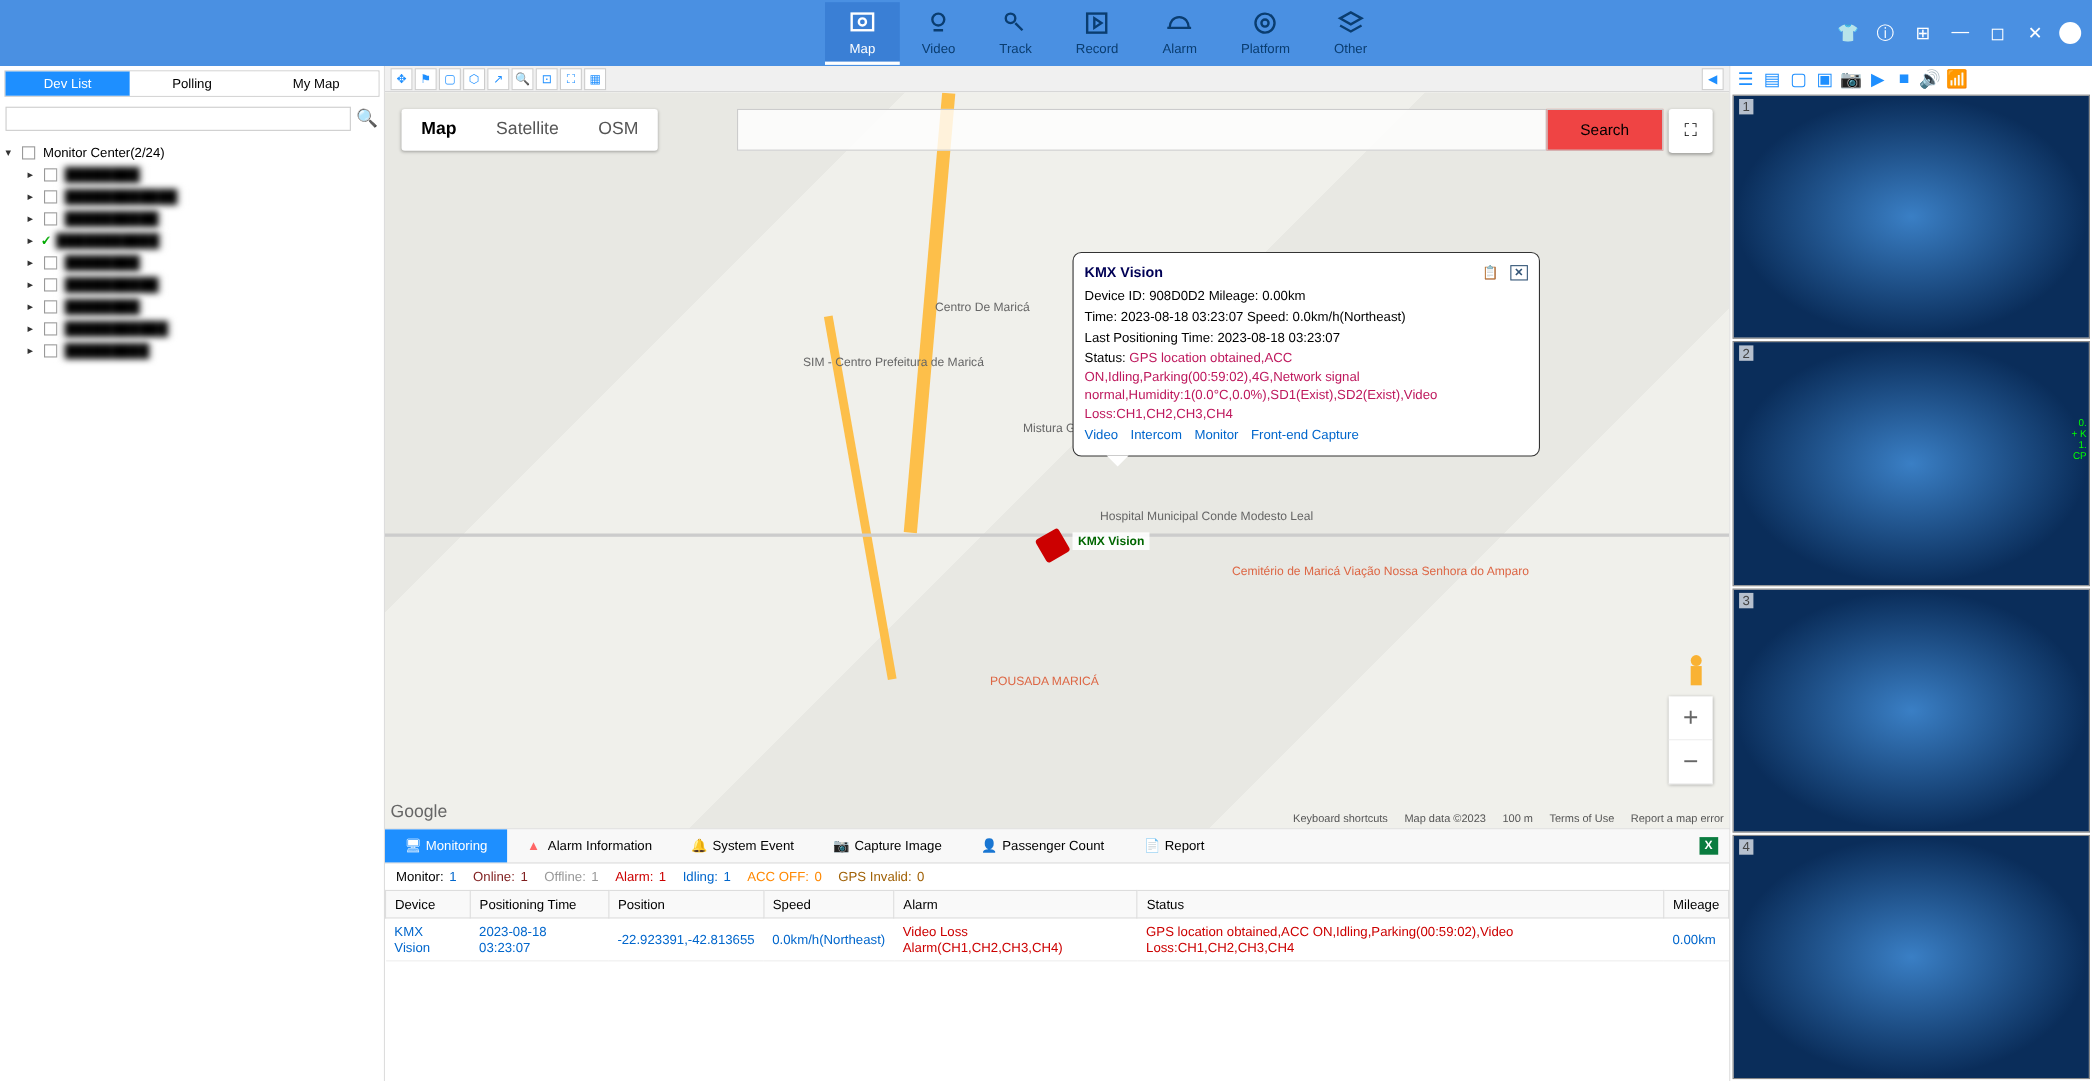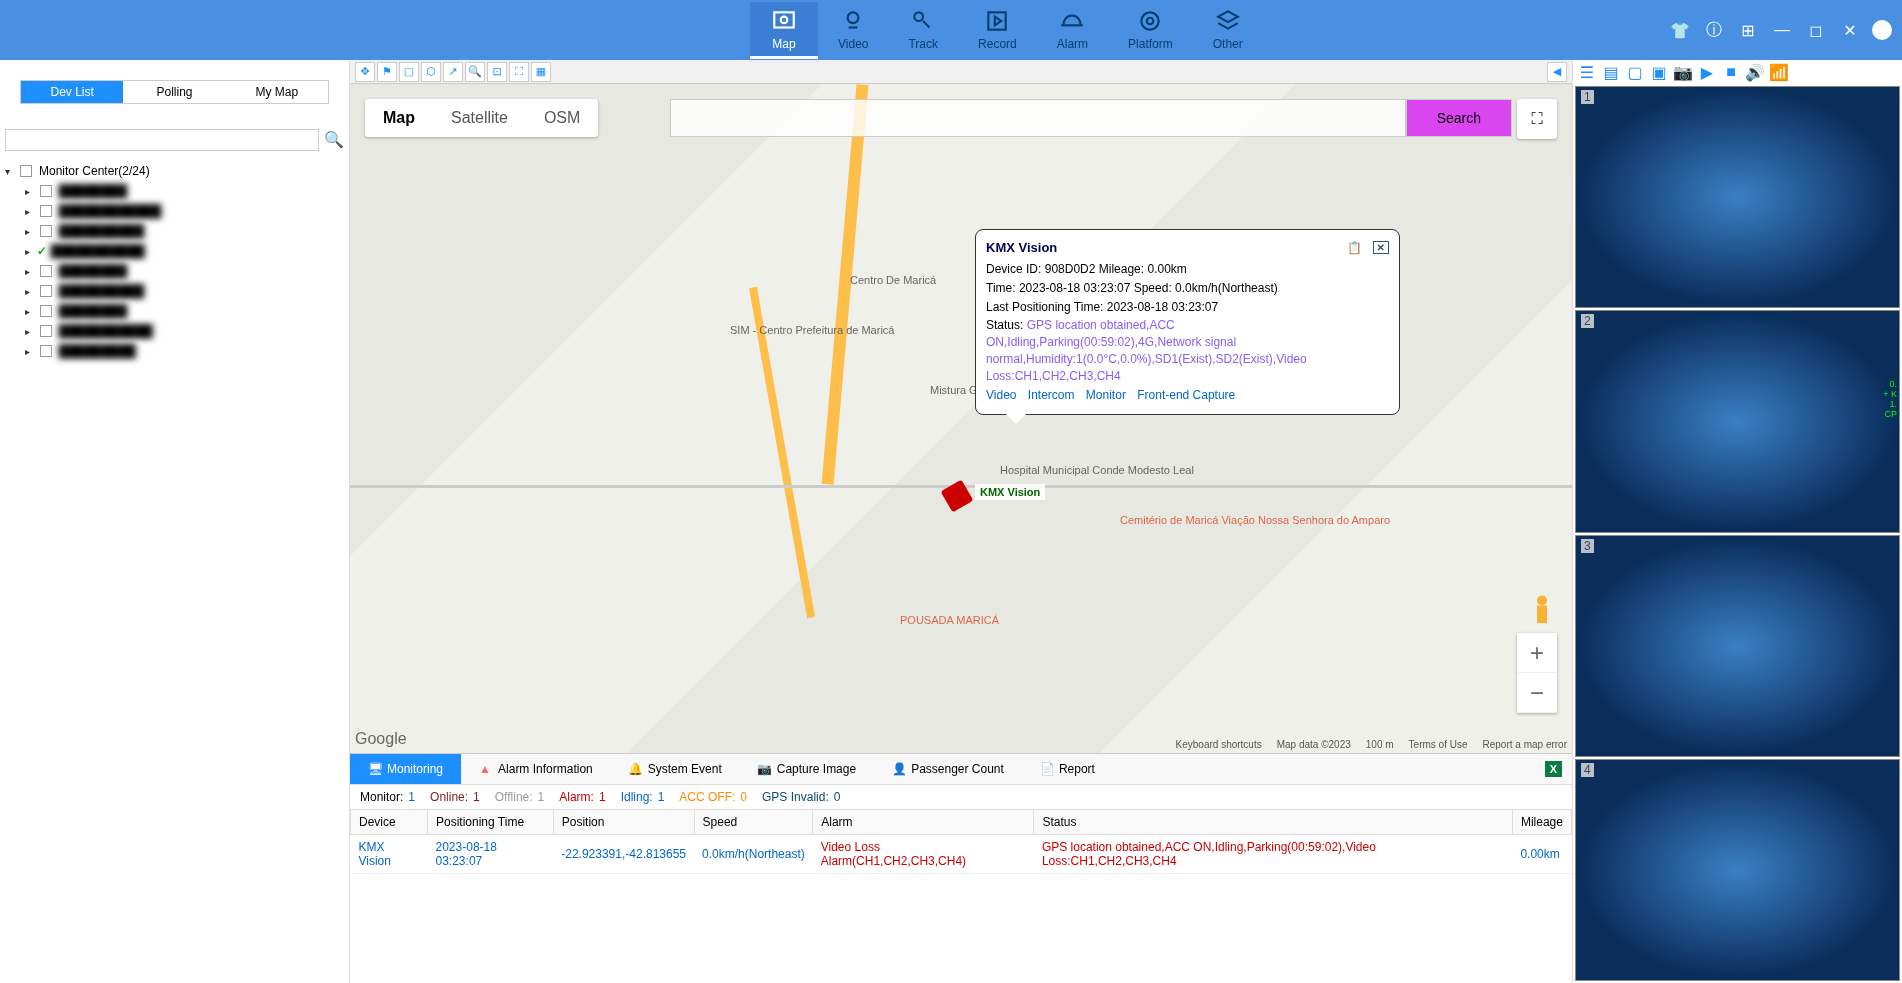--- a/index.html
+++ b/index.html
@@ -15,21 +15,21 @@
 .header-right { margin-left: auto; display: flex; align-items: center; gap: 10px; }
 .header-icon-btn { width: 24px; height: 24px; cursor: pointer; color: #fff; display: flex; align-items: center; justify-content: center; }
 .user-block { display: flex; align-items: center; gap: 5px; color: #fff; font-size: 12px; }
 .user-avatar { width: 20px; height: 20px; background: #fff; border-radius: 50%; }
 
 
 .main-layout { display: flex; height: calc(100% - 60px); }
 
 
 .left-sidebar { width: 350px; border-right: 1px solid #ddd; display: flex; flex-direction: column; }
-.sidebar-tabs { display: flex; border: 1px solid #ccc; margin: 20px; }
+.sidebar-tabs { display: flex; border: 1px solid #ccc; margin: 4px; }
 .sidebar-tab { flex: 1; text-align: center; padding: 4px; font-size: 12px; cursor: pointer; background: #fff; }
 .sidebar-tab.active { background: #1e8fff; color: #fff; }
 .search-row { display: flex; padding: 5px; gap: 5px; align-items: center; }
 .search-input { flex: 1; border: 1px solid #ccc; padding: 3px; font-size: 12px; }
 .search-icon { width: 20px; height: 20px; cursor: pointer; }
 .tree-view { flex: 1; overflow: auto; padding: 5px; font-size: 12px; }
 .tree-node { display: flex; align-items: center; padding: 2px 0; }
 .tree-arrow { width: 12px; font-size: 10px; color: #333; }
 .tree-checkbox { width: 12px; height: 12px; border: 1px solid #999; margin: 0 3px; }
 .tree-label { filter: blur(3px); background: #eee; padding: 1px 4px; }
@@ -46,21 +46,21 @@
 .toolbar-collapse { margin-left: auto; }
 
 
 .map-area { position: relative; flex: 1; background: #f5f5f0; overflow: hidden; }
 .map-controls-top { position: absolute; top: 15px; left: 15px; z-index: 10; display: flex; gap: 10px; align-items: center; }
 .map-type-tabs { background: #fff; border-radius: 3px; display: flex; box-shadow: 0 1px 3px rgba(0,0,0,0.3); }
 .map-type-tab { padding: 10px 18px; font-size: 16px; cursor: pointer; color: #555; }
 .map-type-tab.active { color: #000; font-weight: bold; }
 .map-search-wrap { position: absolute; top: 15px; left: 320px; right: 60px; z-index: 10; display: flex; }
 .map-search-input { flex: 1; padding: 10px; border: 1px solid #ccc; font-size: 14px; background: rgba(255,255,255,0.8); }
-.map-search-btn { padding: 10px 30px; background: #d946ef; border: 1px solid #ccc; cursor: pointer; font-size: 14px; }
+.map-search-btn { padding: 10px 30px; background: #ef4444; border: 1px solid #ccc; cursor: pointer; font-size: 14px; }
 .fullscreen-btn { position: absolute; top: 15px; right: 15px; width: 40px; height: 40px; background: #fff; border-radius: 3px; z-index: 10; cursor: pointer; display: flex; align-items: center; justify-content: center; box-shadow: 0 1px 3px rgba(0,0,0,0.3); }
 
 .map-bg { position: absolute; inset: 0; background: linear-gradient(135deg, #e8e8e3 25%, #f0f0eb 25%, #f0f0eb 50%, #e8e8e3 50%, #e8e8e3 75%, #f0f0eb 75%); }
 .map-road { position: absolute; background: #fdbf4a; }
 .map-road.r1 { left: 40%; top: 0; width: 12px; height: 60%; transform: rotate(5deg); }
 .map-road.r2 { left: 35%; top: 30%; width: 8px; height: 50%; transform: rotate(-10deg); }
 .map-road.r3 { left: 0; top: 60%; width: 100%; height: 3px; background: #ccc; }
 .map-label { position: absolute; font-size: 11px; color: #666; }
 .ml1 { left: 380px; top: 240px; } .ml2 { left: 500px; top: 190px; } .ml3 { left: 580px; top: 300px; }
 .ml4 { left: 650px; top: 380px; } .ml5 { left: 770px; top: 430px; color: #d64; } .ml6 { left: 550px; top: 530px; color: #d64; }
@@ -78,36 +78,36 @@
 .vehicle-label { position: absolute; left: 30px; top: 0; background: rgba(255,255,255,0.9); padding: 2px 5px; font-size: 11px; font-weight: bold; color: #060; white-space: nowrap; }
 
 
 .info-popup { position: absolute; left: 625px; top: 145px; width: 425px; background: #fff; border: 1px solid #333; border-radius: 8px; z-index: 20; padding: 10px; font-size: 12px; }
 .info-popup::after { content: ''; position: absolute; bottom: -20px; left: 30px; border: 10px solid transparent; border-top-color: #fff; }
 .popup-header { display: flex; justify-content: space-between; align-items: center; margin-bottom: 5px; }
 .popup-title { font-weight: bold; color: #005; font-size: 13px; }
 .popup-close { cursor: pointer; color: #357; font-weight: bold; border: 1px solid #357; padding: 0 3px; font-size: 10px; }
 .popup-row { padding: 1px 0; line-height: 1.4; }
 .popup-label { font-weight: normal; }
-.status-green { color: #8b5cf6; margin-top: 28px; }
+.status-green { color: #be185d; margin-top: 28px; }
 .alarm-red { color: #c00; }
 .popup-links { color: #06c; }
 .popup-links span { cursor: pointer; margin-right: 8px; }
 
 
 .bottom-panel { height: 230px; border-top: 1px solid #ccc; display: flex; flex-direction: column; }
 .bottom-tabs { display: flex; background: #f8f8f8; border-bottom: 1px solid #ddd; }
 .bottom-tab { padding: 8px 18px; font-size: 12px; cursor: pointer; display: flex; align-items: center; gap: 5px; }
 .bottom-tab.active { background: #1e8fff; color: #fff; }
 .tab-icon { width: 14px; height: 14px; }
 .export-btn { margin-left: auto; padding: 5px 10px; cursor: pointer; }
 .status-bar { padding: 5px 10px; font-size: 12px; display: flex; gap: 15px; }
 .status-item { display: flex; gap: 5px; }
 .sv-green { color: #7f1d1d; } .sv-gray { color: #999; } .sv-red { color: #c00; }
-.sv-blue { color: #06c; } .sv-orange { color: #f80; } .sv-pink { color: #0c4a6e; }
+.sv-blue { color: #06c; } .sv-orange { color: #f80; } .sv-pink { color: #a16207; }
 
 .data-table { width: 100%; border-collapse: collapse; font-size: 12px; }
 .data-table th { text-align: left; padding: 5px 8px; border: 1px solid #ddd; background: #f9f9f9; font-weight: normal; }
 .data-table td { padding: 5px 8px; border-bottom: 1px solid #eee; }
 .cell-blue { color: #06c; }
 .cell-red { color: #c00; }
 
 
 .right-panel { width: 330px; border-left: 1px solid #ddd; display: flex; flex-direction: column; background: #fff; }
 .right-toolbar { height: 24px; display: flex; align-items: center; padding: 0 5px; gap: 6px; }

